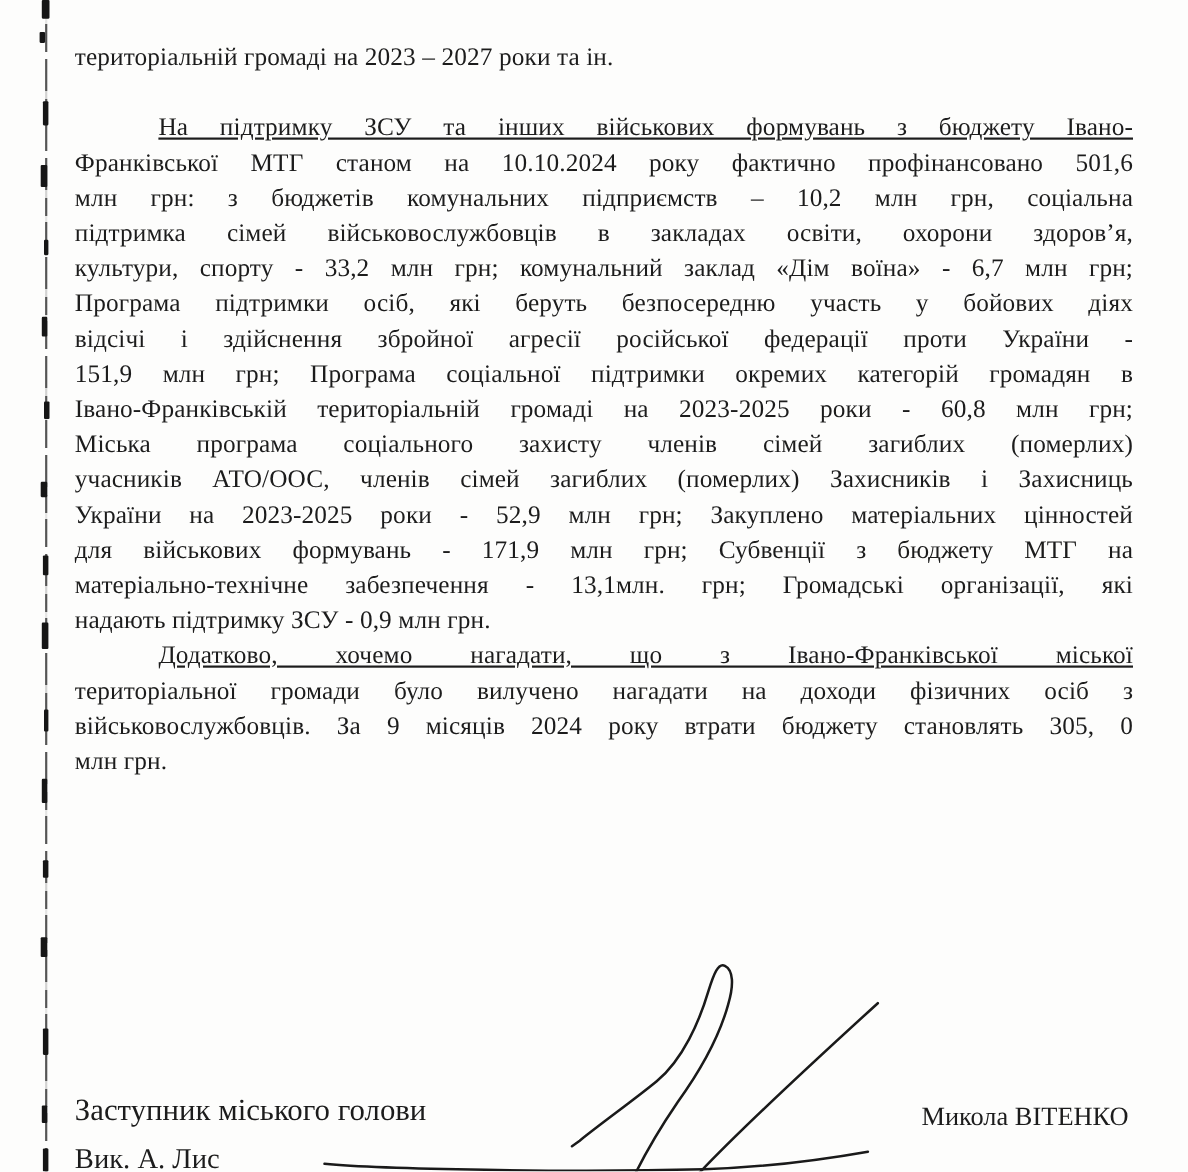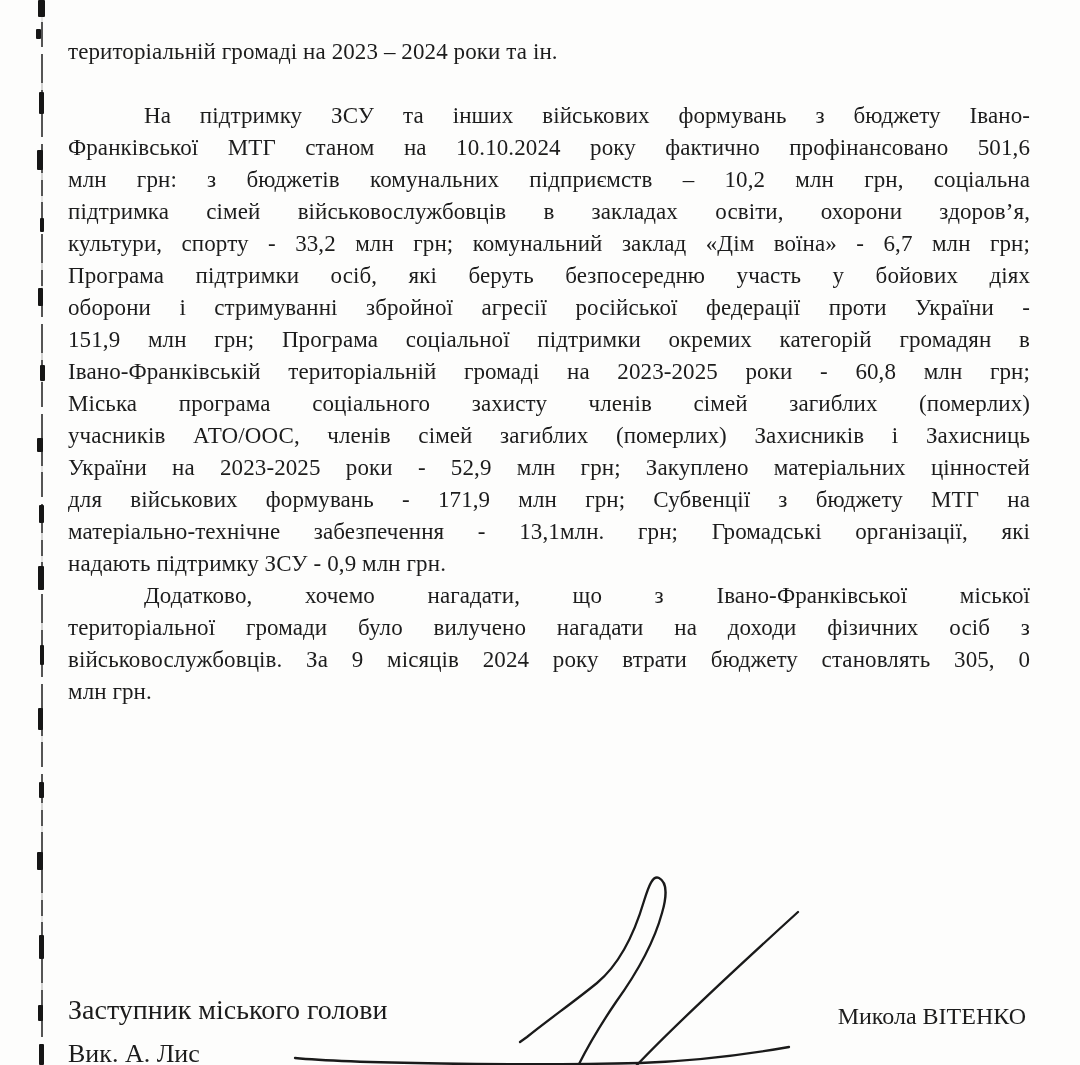--- a/index.html
+++ b/index.html
@@ -19,21 +19,21 @@
   }
   .blob{position:absolute;background:#161616;border-radius:1px;}
   
   .content{position:absolute;left:68px;top:36px;width:962px;}
   .tline,.intro{
     font-size:23px;line-height:32px;letter-spacing:.1px;
   }
   .intro{text-align:left;}
   .gap{height:32px;}
   .para .tline{text-align:justify;text-align-last:justify;text-justify:inter-word;}
-  .para .tline:first-child{text-indent:76px;}
+  .para .tline:first-child{text-indent:76px;text-decoration:underline;}
   .para .tline:last-child{text-align:left;text-align-last:left;}
   
   .signoff-title{position:absolute;left:68px;top:995px;font-size:28px;line-height:30px;}
   .signoff-name{position:absolute;right:54px;top:1001px;font-size:24px;line-height:30px;}
   .executor{position:absolute;left:68px;top:1042px;font-size:26px;line-height:24px;}
   .sig-svg{position:absolute;left:0;top:0;width:1080px;height:1065px;pointer-events:none;}
 </style>
 </head>
 <body>
 
@@ -52,30 +52,30 @@
   <i class="blob" style="left:38px;top:566px;width:6px;height:24px"></i>
   <i class="blob" style="left:40px;top:645px;width:4px;height:20px"></i>
   <i class="blob" style="left:38px;top:708px;width:5px;height:22px"></i>
   <i class="blob" style="left:39px;top:782px;width:5px;height:16px"></i>
   <i class="blob" style="left:37px;top:852px;width:6px;height:18px"></i>
   <i class="blob" style="left:39px;top:935px;width:5px;height:24px"></i>
   <i class="blob" style="left:38px;top:1005px;width:5px;height:16px"></i>
   <i class="blob" style="left:39px;top:1044px;width:5px;height:21px"></i>
 
   <div class="content">
-    <div class="intro">територіальній громаді на 2023 – 2024 роки та ін.</div>
+    <div class="intro">територіальній громаді на 2023 – 2027 роки та ін.</div>
     <div class="gap"></div>
     <div class="para">
         <div class="tline">На підтримку ЗСУ та інших військових формувань з бюджету Івано-</div>
         <div class="tline">Франківської  МТГ станом на 10.10.2024 року фактично профінансовано 501,6</div>
         <div class="tline">млн грн: з бюджетів комунальних підприємств – 10,2 млн грн, соціальна</div>
         <div class="tline">підтримка сімей військовослужбовців в закладах освіти, охорони здоров’я,</div>
         <div class="tline">культури, спорту - 33,2 млн грн; комунальний заклад «Дім воїна» - 6,7 млн грн;</div>
         <div class="tline">Програма підтримки осіб, які беруть безпосередню участь у бойових діях</div>
-        <div class="tline">оборони і стримуванні збройної агресії російської федерації проти України -</div>
+        <div class="tline">відсічі і здійснення збройної агресії російської федерації проти України -</div>
         <div class="tline">151,9 млн грн; Програма соціальної підтримки окремих категорій громадян в</div>
         <div class="tline">Івано-Франківській територіальній громаді на 2023-2025 роки - 60,8 млн грн;</div>
         <div class="tline">Міська програма соціального захисту членів сімей загиблих (померлих)</div>
         <div class="tline">учасників АТО/ООС, членів  сімей загиблих (померлих) Захисників і Захисниць</div>
         <div class="tline">України на 2023-2025 роки - 52,9 млн грн; Закуплено матеріальних цінностей</div>
         <div class="tline">для військових формувань - 171,9 млн грн; Субвенції з бюджету МТГ на</div>
         <div class="tline">матеріально-технічне забезпечення - 13,1млн. грн; Громадські організації, які</div>
         <div class="tline">надають підтримку ЗСУ - 0,9 млн грн.</div>
       </div>
     <div class="para">

